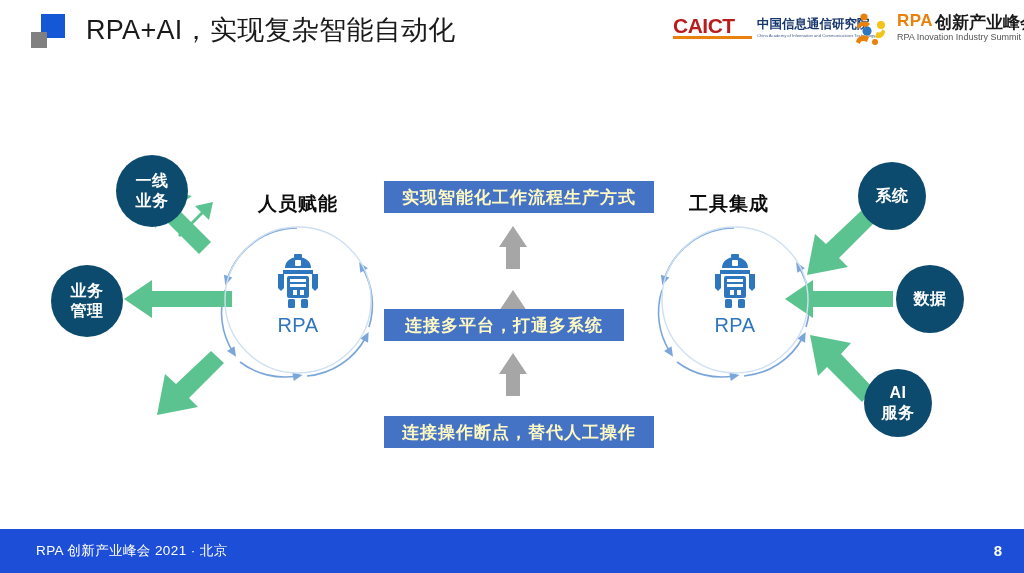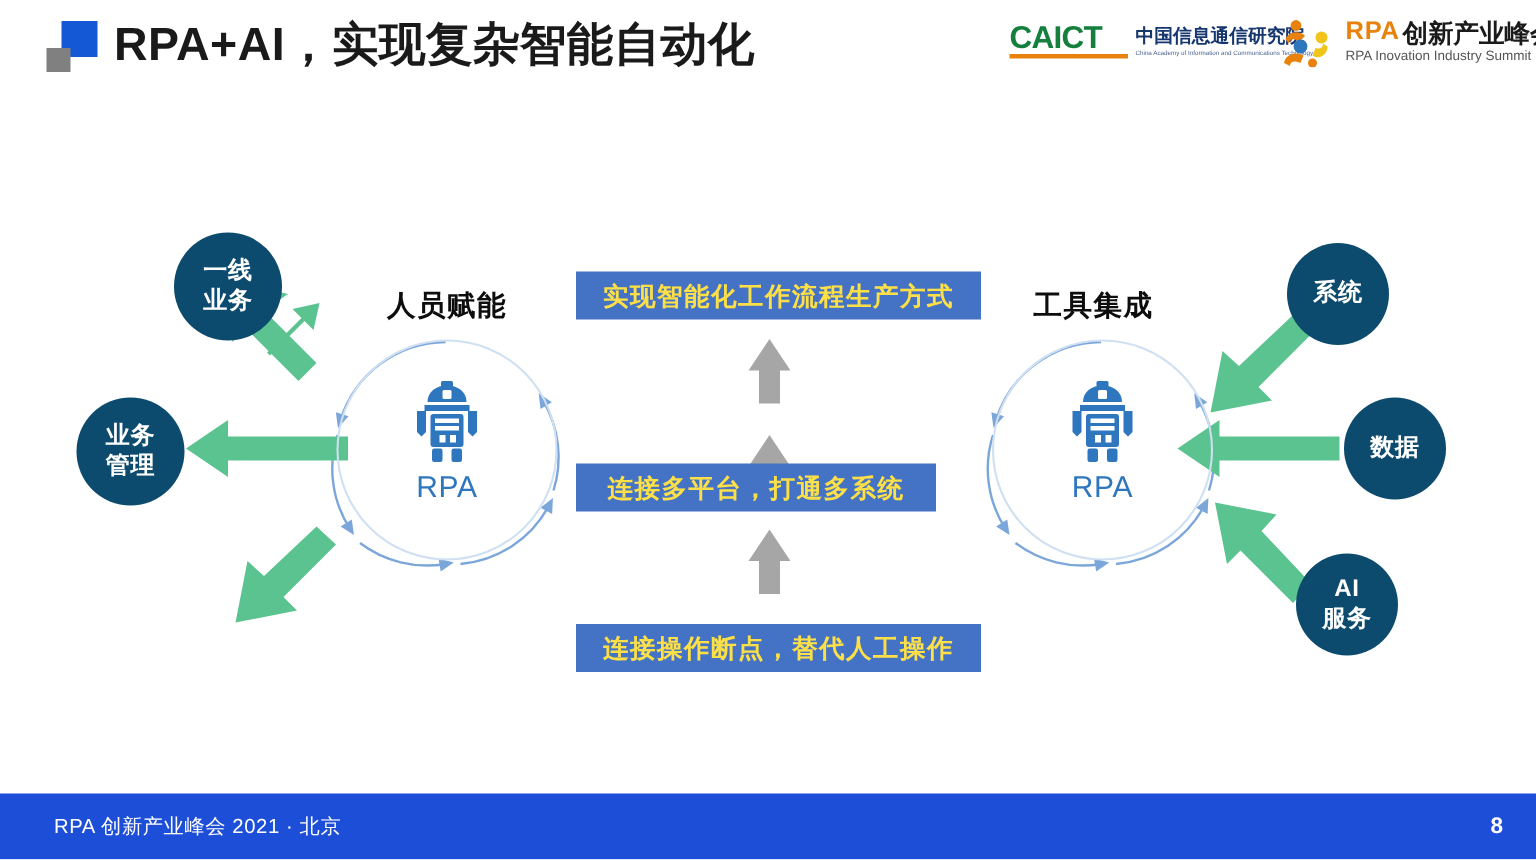--- a/index.html
+++ b/index.html
@@ -36,41 +36,41 @@
     background: #1558d6;
   }
   .logo-mark .sq-gray {
     position: absolute;
     left: 0; bottom: 0;
     width: 16px; height: 16px;
     background: #808080;
   }
   #slide-title {
     position: absolute;
-    left: 76px; top: 10px;
-    font-size: 31px;
-    font-weight: 700;
+    left: 86px; top: 10px;
+    font-size: 27px;
+    font-weight: 400;
     color: #1a1a1a;
     letter-spacing: 0.3px;
     white-space: nowrap;
     line-height: 40px;
   }
 
   
   #caict-logo {
     position: absolute;
     left: 673px; top: 12px;
     width: 168px; height: 34px;
   }
   #caict-logo .caict-word {
     position: absolute;
     left: 0; top: 2px;
     font-size: 21px;
     font-weight: 700;
-    color: #15803d;
+    color: #b91c1c;
     letter-spacing: -0.5px;
     font-family: "Liberation Sans", sans-serif;
   }
   #caict-logo .caict-rule {
     position: absolute;
     left: 0; top: 24px;
     width: 79px; height: 3px;
     background: #e8820c;
   }
   #caict-logo .caict-cn {
@@ -182,21 +182,21 @@
     font-weight: 700;
     color: #0d0d0d;
     letter-spacing: 1px;
     white-space: nowrap;
   }
 
   .flow-bar {
     position: absolute;
     height: 32px;
     background: #4472c4;
-    color: #fde047;
+    color: #fef9c3;
     font-size: 17px;
     font-weight: 700;
     display: flex;
     align-items: center;
     justify-content: center;
     letter-spacing: 1px;
     white-space: nowrap;
   }
 
   svg.overlay {

